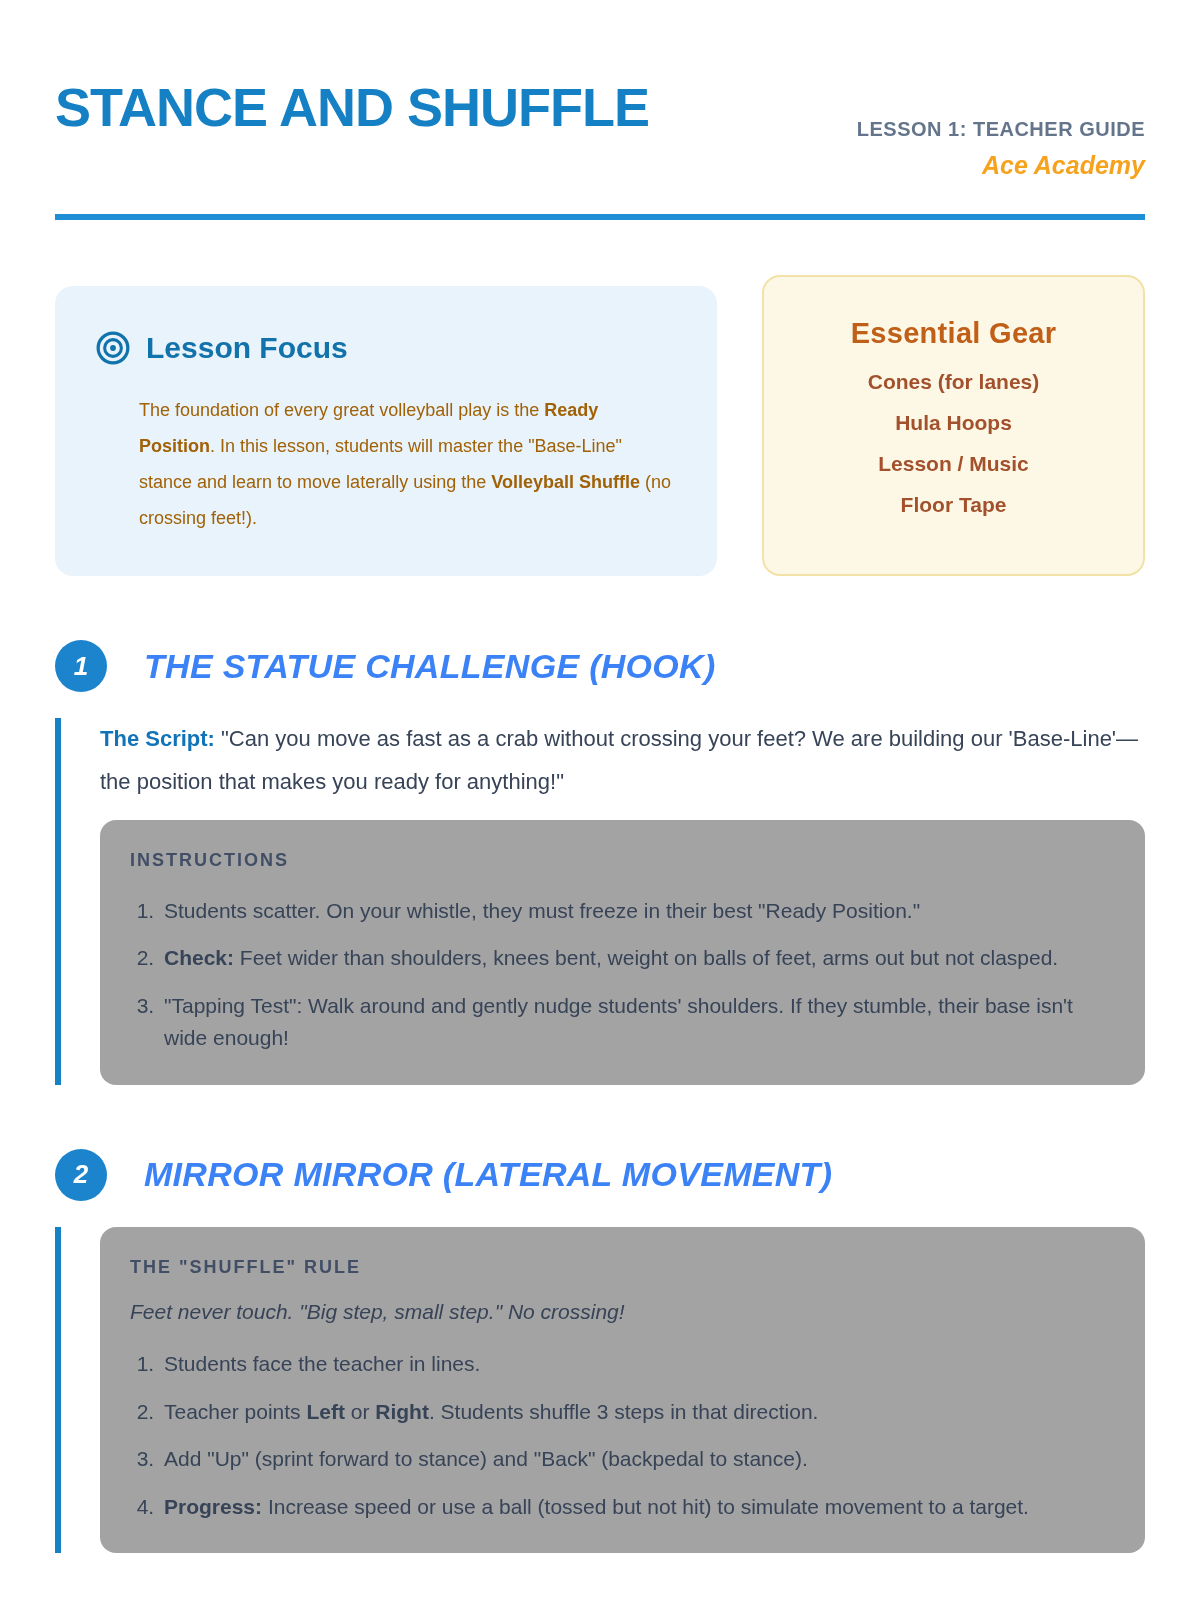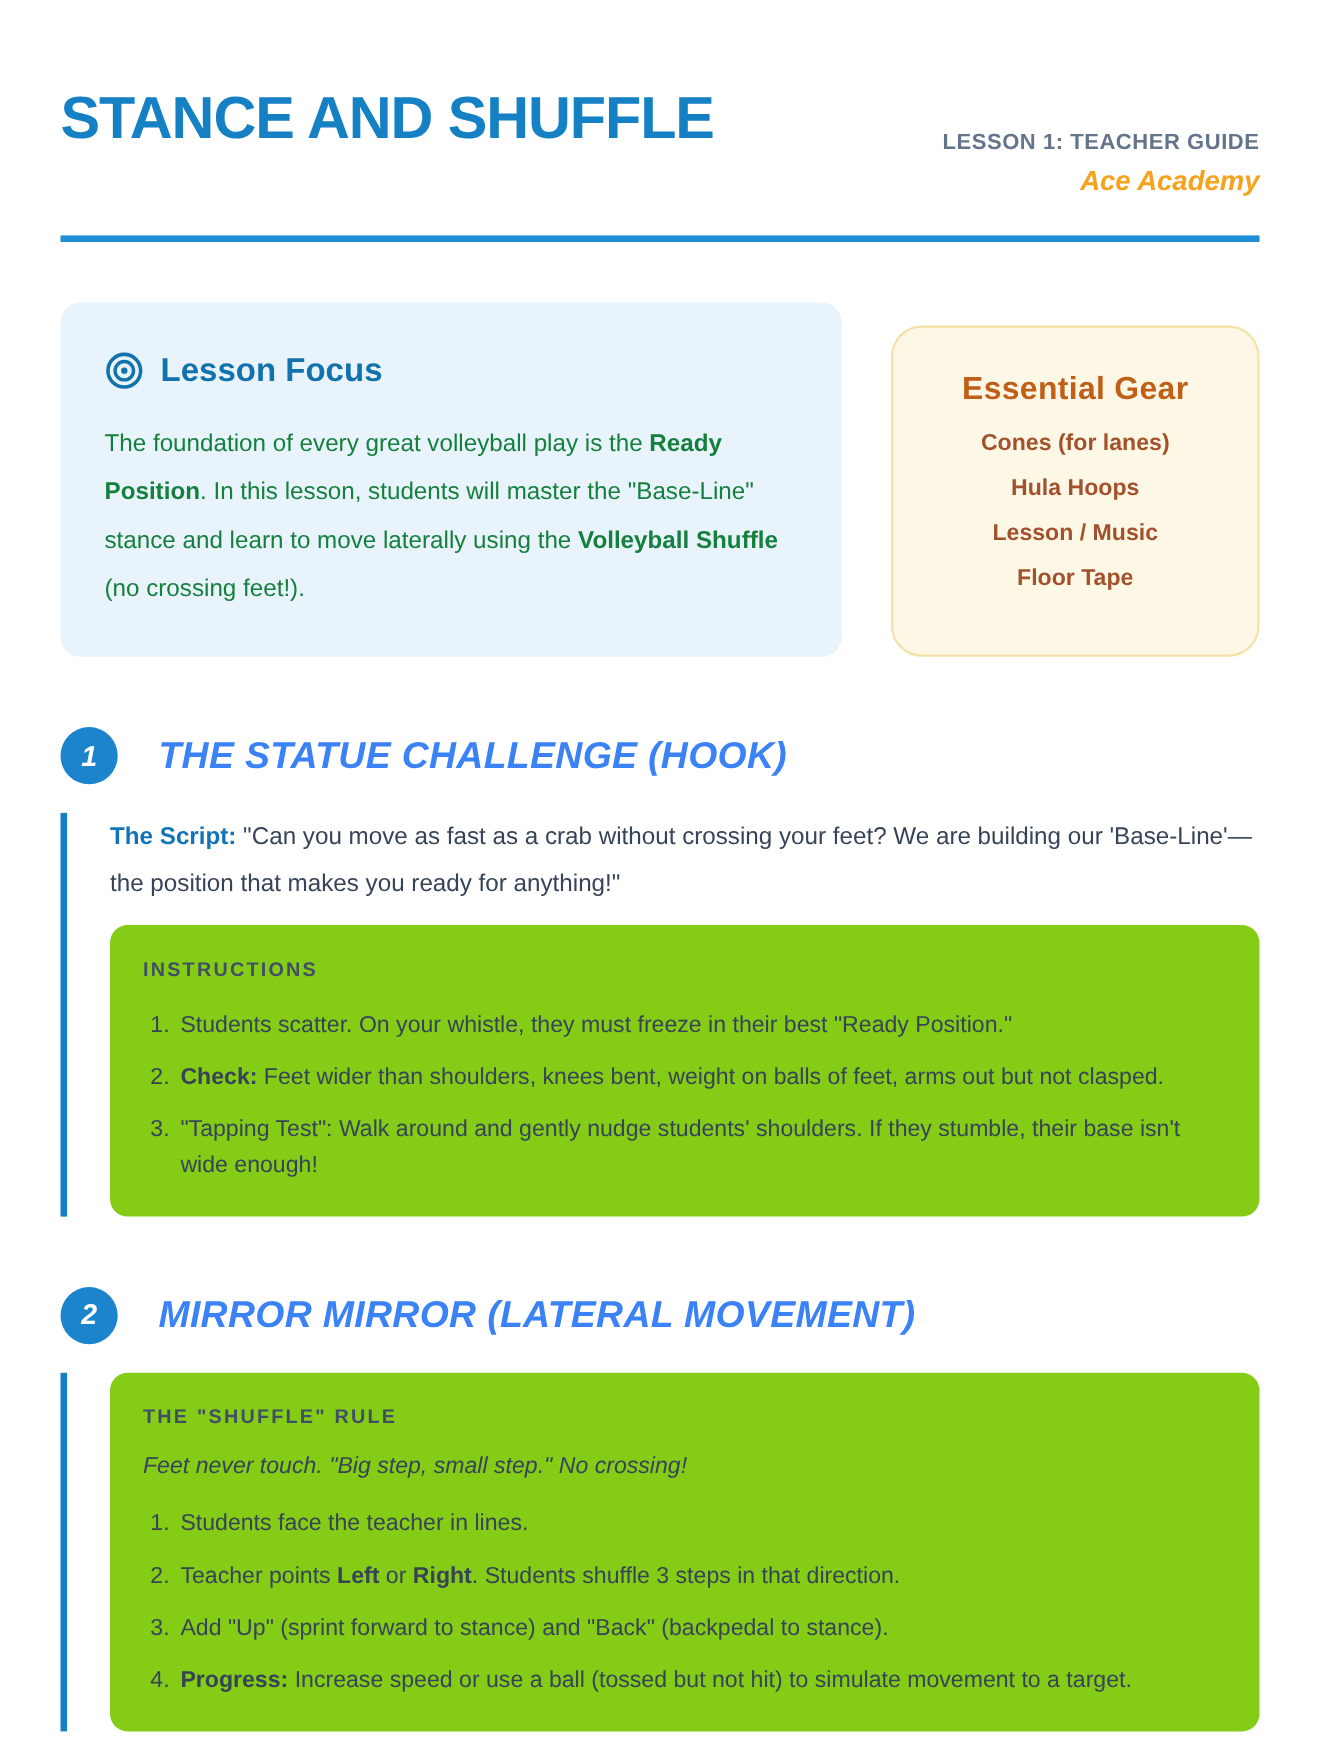--- a/index.html
+++ b/index.html
@@ -41,28 +41,28 @@
   
   .top-row { display: flex; gap: 45px; margin-top: 55px; align-items: flex-end; }
   .focus-box {
     flex: 1;
     background: #e8f3fb;
     border-radius: 18px;
     padding: 44px 40px 40px 40px;
   }
   .focus-title-row { display: flex; align-items: center; gap: 15px; }
   .focus-title { font-size: 30px; font-weight: 700; color: #1272ab; }
-  .focus-body { margin-top: 26px; font-size: 22px; line-height: 2.0; color: #15803d; }
+  .focus-body { margin-top: 26px; font-size: 18px; line-height: 2.0; color: #a16207; margin-left: 44px; }
   .b { font-weight: 700; }
 
   .gear-box {
-    width: 335px;
+    width: 383px;
     background: #fdf8e6;
     border: 2px solid #f3e2a7;
-    border-radius: 28px;
+    border-radius: 18px;
     padding: 40px 18px;
     text-align: center;
   }
   .gear-title { font-size: 29px; font-weight: 700; color: #c05f18; letter-spacing: 0.3px; }
   .gear-list { list-style: none; margin-top: 20px; }
   .gear-list li { font-size: 21px; font-weight: 700; color: #a3512c; margin: 17px 0; }
 
   
   .section-head { display: flex; align-items: center; gap: 37px; margin-top: 64px; }
   .sec-num {
@@ -74,21 +74,21 @@
   }
   .sec-title {
     font-size: 34px; font-weight: 700; font-style: italic;
     color: #3b82f6; letter-spacing: 0.3px;
   }
   .sec-body { margin-top: 26px; border-left: 6px solid #1580c4; padding-left: 39px; }
   .script { font-size: 22px; line-height: 1.95; color: #374357; }
   .script-label { color: #1274b8; font-weight: 700; text-align: center; }
 
   .panel {
-    background: #84cc16;
+    background: #a3a3a3;
     border-radius: 16px;
     padding: 30px 34px 26px 30px;
     margin-top: 16px;
   }
   .panel-label {
     font-size: 18px; font-weight: 700; letter-spacing: 2px;
     color: #414e66;
   }
   .panel-subtitle { margin-top: 22px; font-size: 21px; font-style: italic; color: #374357; }
   .panel ol { margin-top: 24px; padding-left: 30px; }

